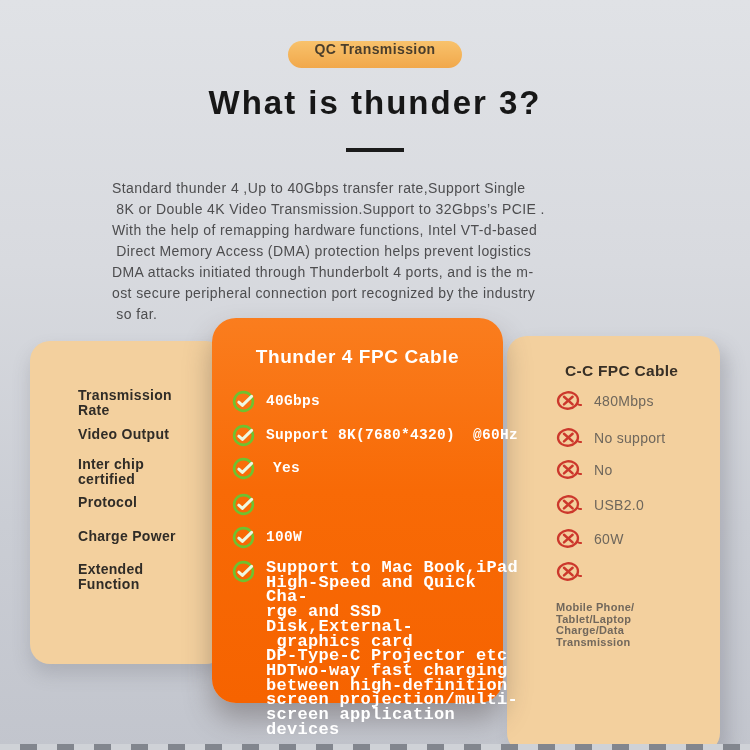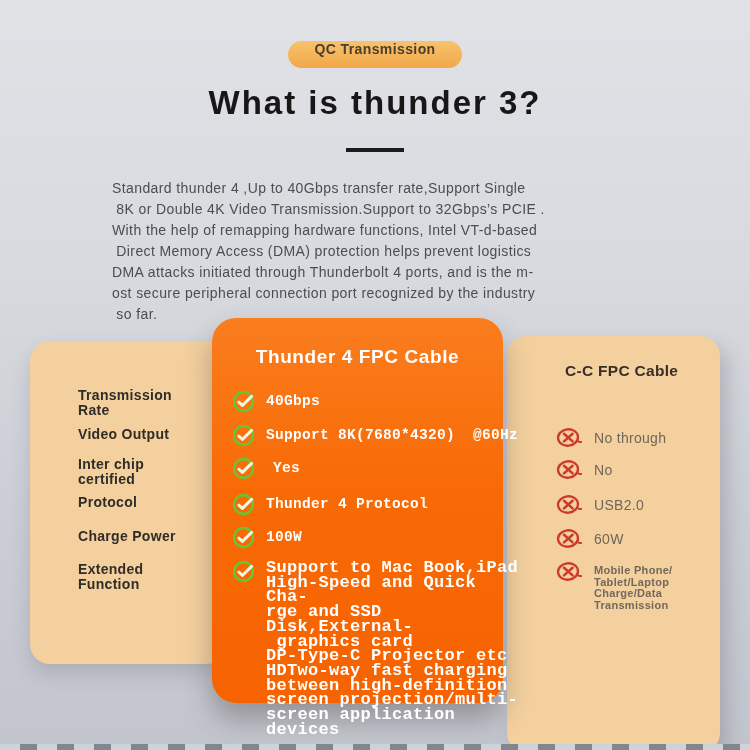--- a/index.html
+++ b/index.html
@@ -117,27 +117,35 @@
 certified</div>
     <div class="row-label" style="top:154px;">Protocol</div>
     <div class="row-label" style="top:188px;">Charge Power</div>
     <div class="row-label" style="top:221px;">Extended
 Function</div>
   </div>
 
   <div class="right-panel">
     <div class="panel-header">C-C FPC Cable</div>
 
+    <div class="c-row" style="top:54px;">
+      <span class="icon"><svg width="26" height="21" viewBox="0 0 26 21">
+            <ellipse cx="12" cy="10.5" rx="10" ry="8.2" fill="none" stroke="#cc382c" stroke-width="2.3" transform="rotate(-7 12 10.5)"></ellipse>
+            <path d="M8 6.8 L16.6 14.4 M16.6 6.8 L8 14.4" stroke="#cc382c" stroke-width="2.5" stroke-linecap="round" fill="none"></path>
+            <path d="M21.5 14 q2.2 1.4 3.6 1" stroke="#cc382c" stroke-width="2" stroke-linecap="round" fill="none"></path>
+          </svg></span>
+      <span class="c-val">480Mbps</span>
+    </div>
     <div class="c-row" style="top:91px;">
       <span class="icon"><svg width="26" height="21" viewBox="0 0 26 21">
             <ellipse cx="12" cy="10.5" rx="10" ry="8.2" fill="none" stroke="#cc382c" stroke-width="2.3" transform="rotate(-7 12 10.5)"></ellipse>
             <path d="M8 6.8 L16.6 14.4 M16.6 6.8 L8 14.4" stroke="#cc382c" stroke-width="2.5" stroke-linecap="round" fill="none"></path>
             <path d="M21.5 14 q2.2 1.4 3.6 1" stroke="#cc382c" stroke-width="2" stroke-linecap="round" fill="none"></path>
           </svg></span>
-      <span class="c-val">No through</span>
+      <span class="c-val">No support</span>
     </div>
     <div class="c-row" style="top:123px;">
       <span class="icon"><svg width="26" height="21" viewBox="0 0 26 21">
             <ellipse cx="12" cy="10.5" rx="10" ry="8.2" fill="none" stroke="#cc382c" stroke-width="2.3" transform="rotate(-7 12 10.5)"></ellipse>
             <path d="M8 6.8 L16.6 14.4 M16.6 6.8 L8 14.4" stroke="#cc382c" stroke-width="2.5" stroke-linecap="round" fill="none"></path>
             <path d="M21.5 14 q2.2 1.4 3.6 1" stroke="#cc382c" stroke-width="2" stroke-linecap="round" fill="none"></path>
           </svg></span>
       <span class="c-val">No</span>
     </div>
     <div class="c-row" style="top:158px;">
@@ -149,21 +157,21 @@
       <span class="c-val">USB2.0</span>
     </div>
     <div class="c-row" style="top:192px;">
       <span class="icon"><svg width="26" height="21" viewBox="0 0 26 21">
             <ellipse cx="12" cy="10.5" rx="10" ry="8.2" fill="none" stroke="#cc382c" stroke-width="2.3" transform="rotate(-7 12 10.5)"></ellipse>
             <path d="M8 6.8 L16.6 14.4 M16.6 6.8 L8 14.4" stroke="#cc382c" stroke-width="2.5" stroke-linecap="round" fill="none"></path>
             <path d="M21.5 14 q2.2 1.4 3.6 1" stroke="#cc382c" stroke-width="2" stroke-linecap="round" fill="none"></path>
           </svg></span>
       <span class="c-val">60W</span>
     </div>
-    <div class="c-row" style="top:225px;">
+    <div class="c-row" style="top:225px;flex-direction:column;">
       <span class="icon"><svg width="26" height="21" viewBox="0 0 26 21">
             <ellipse cx="12" cy="10.5" rx="10" ry="8.2" fill="none" stroke="#cc382c" stroke-width="2.3" transform="rotate(-7 12 10.5)"></ellipse>
             <path d="M8 6.8 L16.6 14.4 M16.6 6.8 L8 14.4" stroke="#cc382c" stroke-width="2.5" stroke-linecap="round" fill="none"></path>
             <path d="M21.5 14 q2.2 1.4 3.6 1" stroke="#cc382c" stroke-width="2" stroke-linecap="round" fill="none"></path>
           </svg></span>
       <span class="c-val small">Mobile Phone/
 Tablet/Laptop
 Charge/Data
 Transmission</span>
     </div>
@@ -191,21 +199,20 @@
             <circle cx="11.5" cy="11.5" r="9.4" fill="none" stroke="#6ec230" stroke-width="2.6"></circle>
             <path d="M6.8 12.2 L10.4 15.4 L19.6 6.4" fill="none" stroke="#eef8e2" stroke-width="3" stroke-linecap="round" stroke-linejoin="round"></path>
           </svg></span>
       <span class="t-val" style="margin-left:7px;">Yes</span>
     </div>
     <div class="t-row" style="top:175px;">
       <span class="icon"><svg width="25" height="23" viewBox="0 0 25 23">
             <circle cx="11.5" cy="11.5" r="9.4" fill="none" stroke="#6ec230" stroke-width="2.6"></circle>
             <path d="M6.8 12.2 L10.4 15.4 L19.6 6.4" fill="none" stroke="#eef8e2" stroke-width="3" stroke-linecap="round" stroke-linejoin="round"></path>
           </svg></span>
-      <span class="t-val">Thunder 4 Protocol</span>
     </div>
     <div class="t-row" style="top:208px;">
       <span class="icon"><svg width="25" height="23" viewBox="0 0 25 23">
             <circle cx="11.5" cy="11.5" r="9.4" fill="none" stroke="#6ec230" stroke-width="2.6"></circle>
             <path d="M6.8 12.2 L10.4 15.4 L19.6 6.4" fill="none" stroke="#eef8e2" stroke-width="3" stroke-linecap="round" stroke-linejoin="round"></path>
           </svg></span>
       <span class="t-val">100W</span>
     </div>
     <div class="t-row" style="top:242px;">
       <span class="icon"><svg width="25" height="23" viewBox="0 0 25 23">

